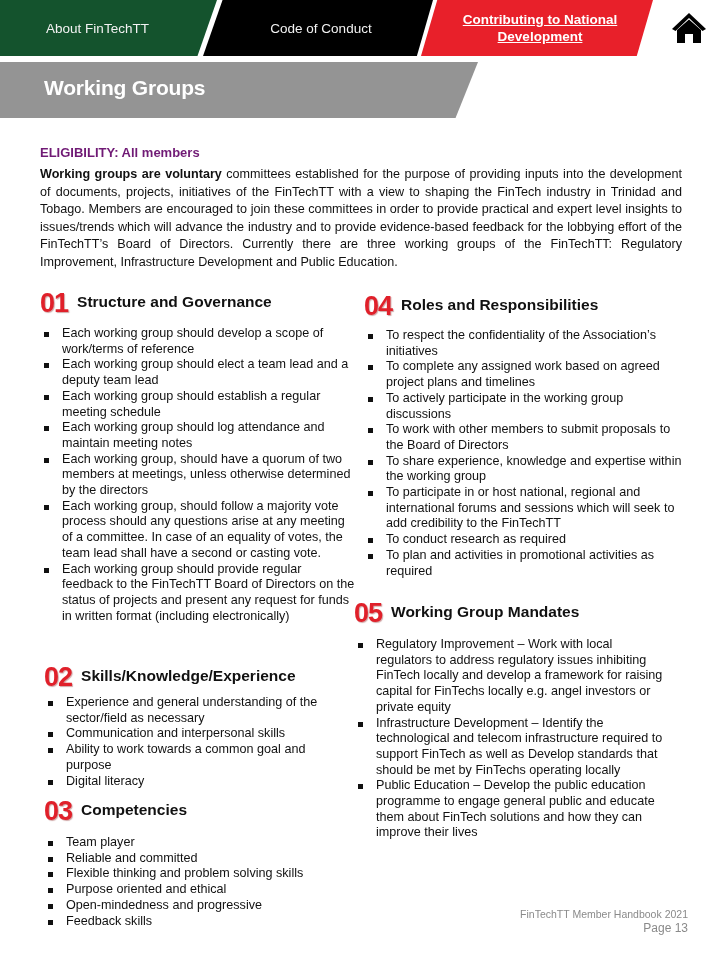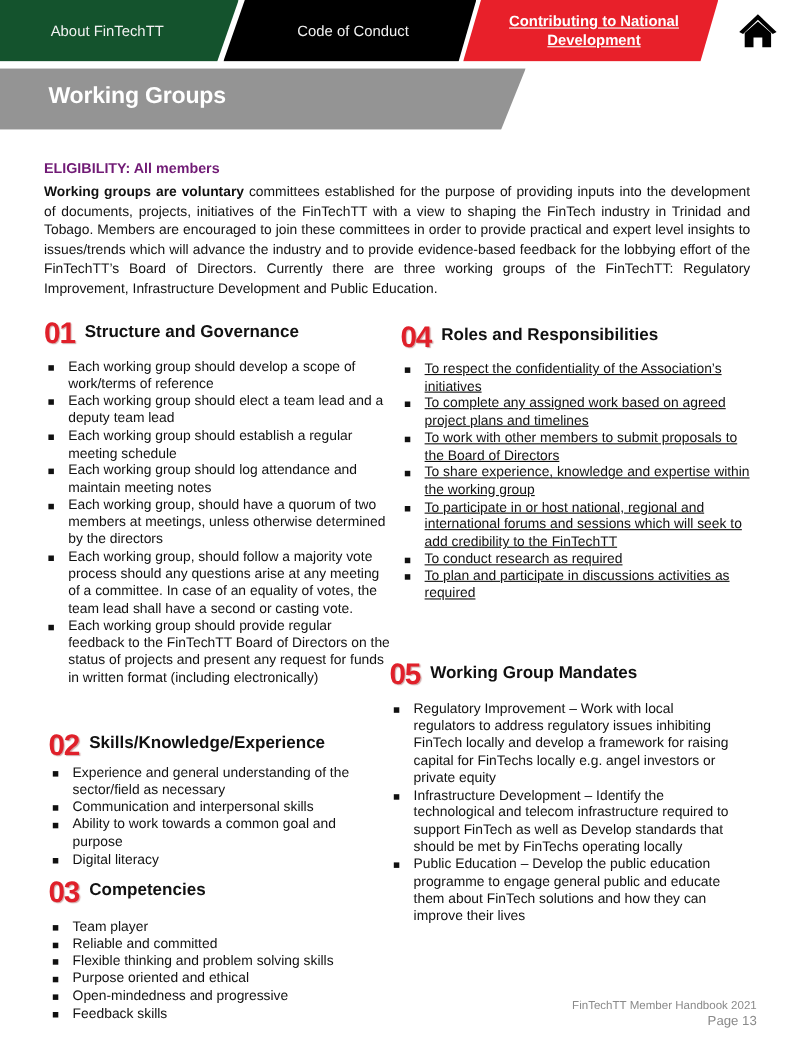--- a/index.html
+++ b/index.html
@@ -66,21 +66,21 @@
   }
 
   #sec1 { left: 40px; top: 288px; width: 316px; }
   #sec2 { left: 44px; top: 662px; width: 310px; }
   #sec3 { left: 44px; top: 796px; width: 310px; }
   #sec4 { left: 364px; top: 291px; width: 320px; }
   #sec5 { left: 354px; top: 598px; width: 316px; }
 
   #sec2 ul.items { margin-top: 3px; }
   #sec3 ul.items { margin-top: 9px; }
-  #sec4 ul.items { margin-top: 7px; text-decoration: underline; }
+  #sec4 ul.items { margin-top: 7px; }
   #sec5 ul.items { margin-top: 9px; }
 
   
   .footer { position: absolute; right: 32px; top: 908px; text-align: right; color: #8a8a8a; }
   .footer-handbook { font-size: 10.5px; line-height: 13px; }
   .footer-page { font-size: 12px; line-height: 15px; }
 </style>
 </head>
 <body>
 
@@ -153,25 +153,26 @@
 </section>
 
 <section class="section" id="sec4">
   <div class="sec-head">
     <span class="sec-num">04</span>
     <span class="sec-title">Roles and Responsibilities</span>
   </div>
   <ul class="items">
     <li>To respect the confidentiality of the Association’s initiatives</li>
     <li>To complete any assigned work based on agreed project plans and timelines</li>
+    <li>To actively participate in the working group discussions</li>
     <li>To work with other members to submit proposals to the Board of Directors</li>
     <li>To share experience, knowledge and expertise within the working group</li>
     <li>To participate in or host national, regional and international forums and sessions which will seek to add credibility to the FinTechTT</li>
     <li>To conduct research as required</li>
-    <li>To plan and participate in discussions activities as required</li>
+    <li>To plan and activities in promotional activities as required</li>
   </ul>
 </section>
 
 <section class="section" id="sec5">
   <div class="sec-head">
     <span class="sec-num">05</span>
     <span class="sec-title">Working Group Mandates</span>
   </div>
   <ul class="items">
     <li>Regulatory Improvement – Work with local regulators to address regulatory issues inhibiting FinTech locally and develop a framework for raising capital for FinTechs locally e.g. angel investors or private equity</li>

